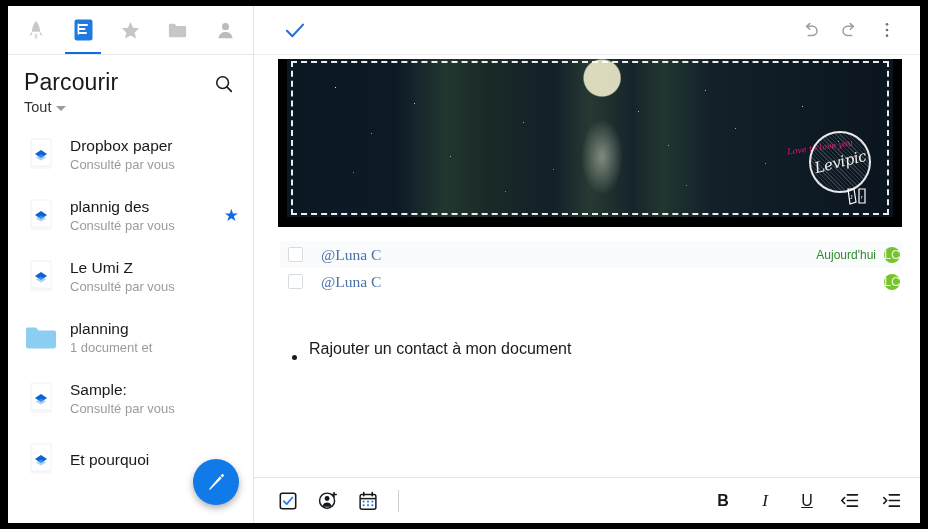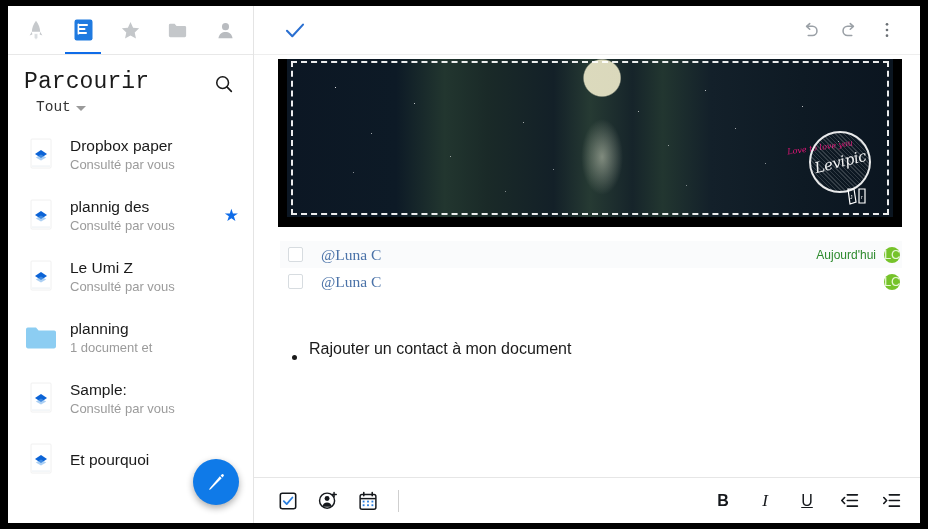--- a/index.html
+++ b/index.html
@@ -56,35 +56,33 @@
     content: "";
     position: absolute;
     left: 2px; right: 2px; bottom: 0;
     height: 2.5px;
     background: #0f6ce8;
   }
 
   #browse-head {
     padding: 14px 16px 0 16px;
     position: relative;
-    font-family: Liberation Mono, monospace;
   }
   #browse-title {
     font-size: 23px;
     color: #1a1a1a;
     font-weight: 400;
     letter-spacing: .1px;
     line-height: 27px;
   }
   #filter-row {
     display: flex;
     align-items: center;
     gap: 5px;
     margin-top: 3px;
-    margin-left: 12px;
   }
   #filter-label {
     font-size: 14.5px;
     color: #333;
   }
   .chev {
     width: 0; height: 0;
     border-left: 5px solid transparent;
     border-right: 5px solid transparent;
     border-top: 5px solid #9a9a9a;

